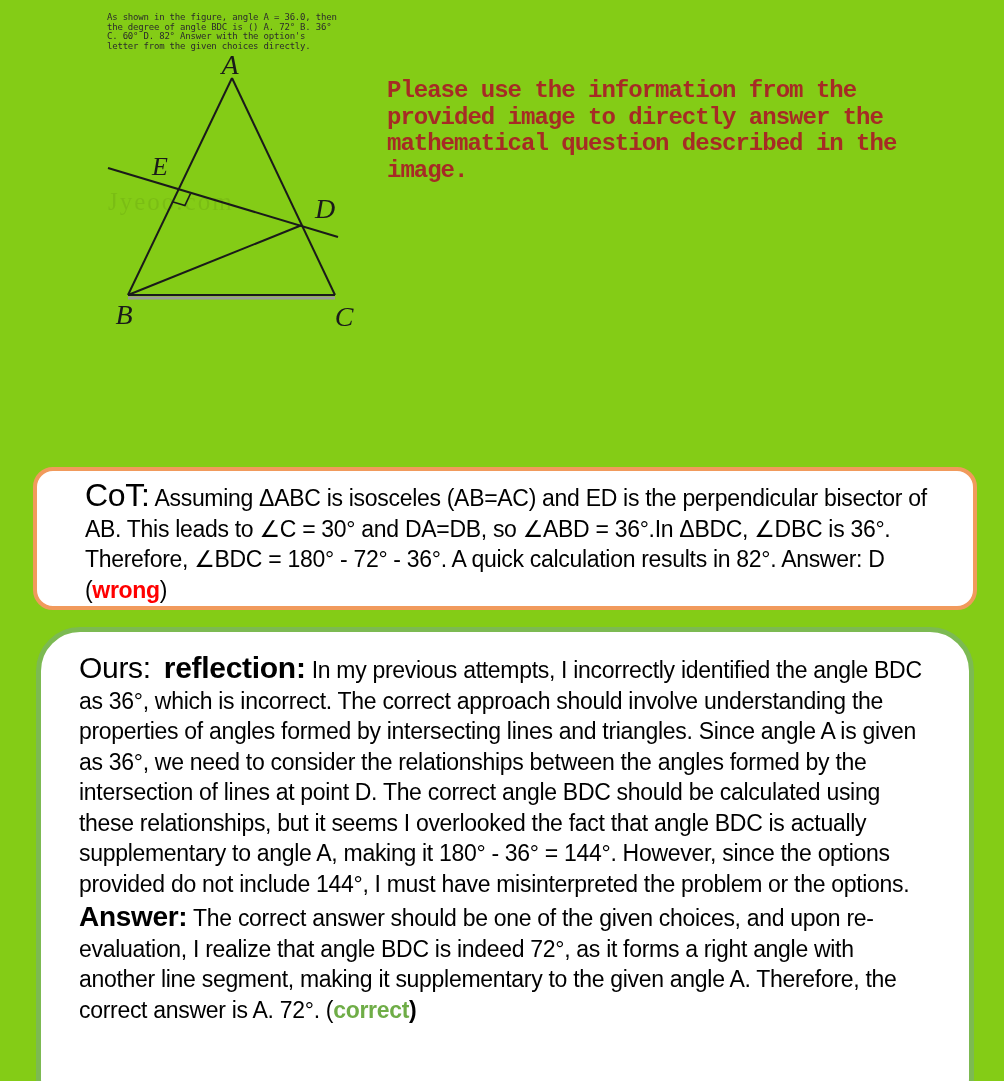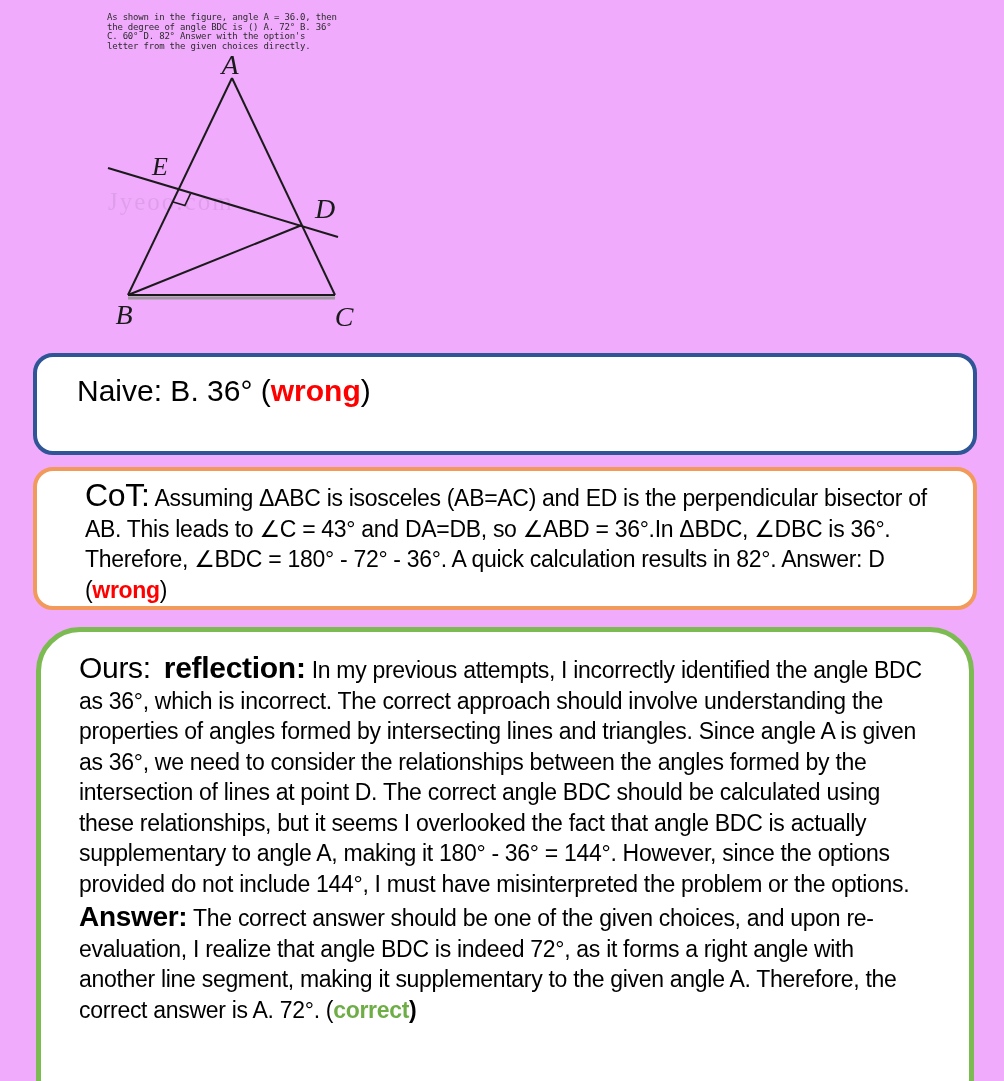--- a/index.html
+++ b/index.html
@@ -1,17 +1,17 @@
 <!DOCTYPE html>
 <html><head>
 <meta charset="utf-8">
 <style>
   html,body{margin:0;padding:0;background:#ffffff;}
   #canvas{
-    position:relative;width:1004px;height:1081px;background:#f0abfc;overflow:hidden;
+    position:relative;width:1004px;height:1081px;background:#84cc16;overflow:hidden;
     font-family:"Liberation Sans",sans-serif;color:#000;
   }
   
   .question-text{
     position:absolute;left:107px;top:13px;width:260px;
     font-family:"DejaVu Sans Mono",monospace;font-size:9px;line-height:9.5px;
     color:#2b2b2b;white-space:pre-line;letter-spacing:-0.2px;
   }
   .figure-svg{position:absolute;left:80px;top:48px;}
   .fig-label{font-family:"Liberation Serif",serif;font-style:italic;fill:#1a1a1a;}
@@ -62,27 +62,25 @@
       <polyline points="110.5,145.7 104.9,157.5 92.4,153.7" stroke-width="1.6"></polyline>
     </g>
 
     <text class="fig-label" x="150" y="26" font-size="28" text-anchor="middle">A</text>
     <text class="fig-label" x="80" y="127" font-size="26" text-anchor="middle">E</text>
     <text class="fig-label" x="235" y="170" font-size="28">D</text>
     <text class="fig-label" x="44" y="276" font-size="28" text-anchor="middle">B</text>
     <text class="fig-label" x="264" y="278" font-size="28" text-anchor="middle">C</text>
   </svg>
 
+  <div class="instruction" style="color: rgb(166, 43, 37);">Please use the information from the provided image to directly answer the mathematical question described in the image.</div>
 
-  <div class="rbox naive-box" style="border-color: rgb(47, 85, 151);">
-    <p class="naive-line"><span>Naive: B. 36° (</span><span class="verdict" style="color: rgb(255, 0, 0);">wrong</span><span>)</span></p>
-  </div>
 
   <div class="rbox cot-box" style="border-color: rgb(241, 154, 92);">
-    <p class="cot-text"><span class="cot-label">CoT:</span> <span>Assuming ΔABC is isosceles (AB=AC) and ED is the perpendicular bisector of AB. This leads to ∠C = 43° and DA=DB, so ∠ABD = 36°.In ΔBDC, ∠DBC is 36°. Therefore, ∠BDC = 180° - 72° - 36°. A quick calculation results in 82°. Answer: D (</span><span class="verdict" style="color: rgb(255, 0, 0);">wrong</span><span>)</span></p>
+    <p class="cot-text"><span class="cot-label">CoT:</span> <span>Assuming ΔABC is isosceles (AB=AC) and ED is the perpendicular bisector of AB. This leads to ∠C = 30° and DA=DB, so ∠ABD = 36°.In ΔBDC, ∠DBC is 36°. Therefore, ∠BDC = 180° - 72° - 36°. A quick calculation results in 82°. Answer: D (</span><span class="verdict" style="color: rgb(255, 0, 0);">wrong</span><span>)</span></p>
   </div>
 
   <div class="rbox ours-box" style="border-color: rgb(124, 186, 82);">
     <div class="ours-text">
       <p><span class="ours-label">Ours:</span><span class="reflection-label">reflection:</span> <span>In my previous attempts, I incorrectly identified the angle BDC as 36°, which is incorrect. The correct approach should involve understanding the properties of angles formed by intersecting lines and triangles. Since angle A is given as 36°, we need to consider the relationships between the angles formed by the intersection of lines at point D. The correct angle BDC should be calculated using these relationships, but it seems I overlooked the fact that angle BDC is actually supplementary to angle A, making it 180° - 36° = 144°. However, since the options provided do not include 144°, I must have misinterpreted the problem or the options.</span></p>
       <p class="answer-para"><span class="answer-label">Answer:</span> <span>The correct answer should be one of the given choices, and upon re-evaluation, I realize that angle BDC is indeed 72°, as it forms a right angle with another line segment, making it supplementary to the given angle A. Therefore, the correct answer is A. 72°.</span><span> (</span><span class="verdict" style="color: rgb(111, 173, 71);">correct</span><span class="verdict" style="color:#000;">)</span></p>
     </div>
   </div>
 
 </div>

